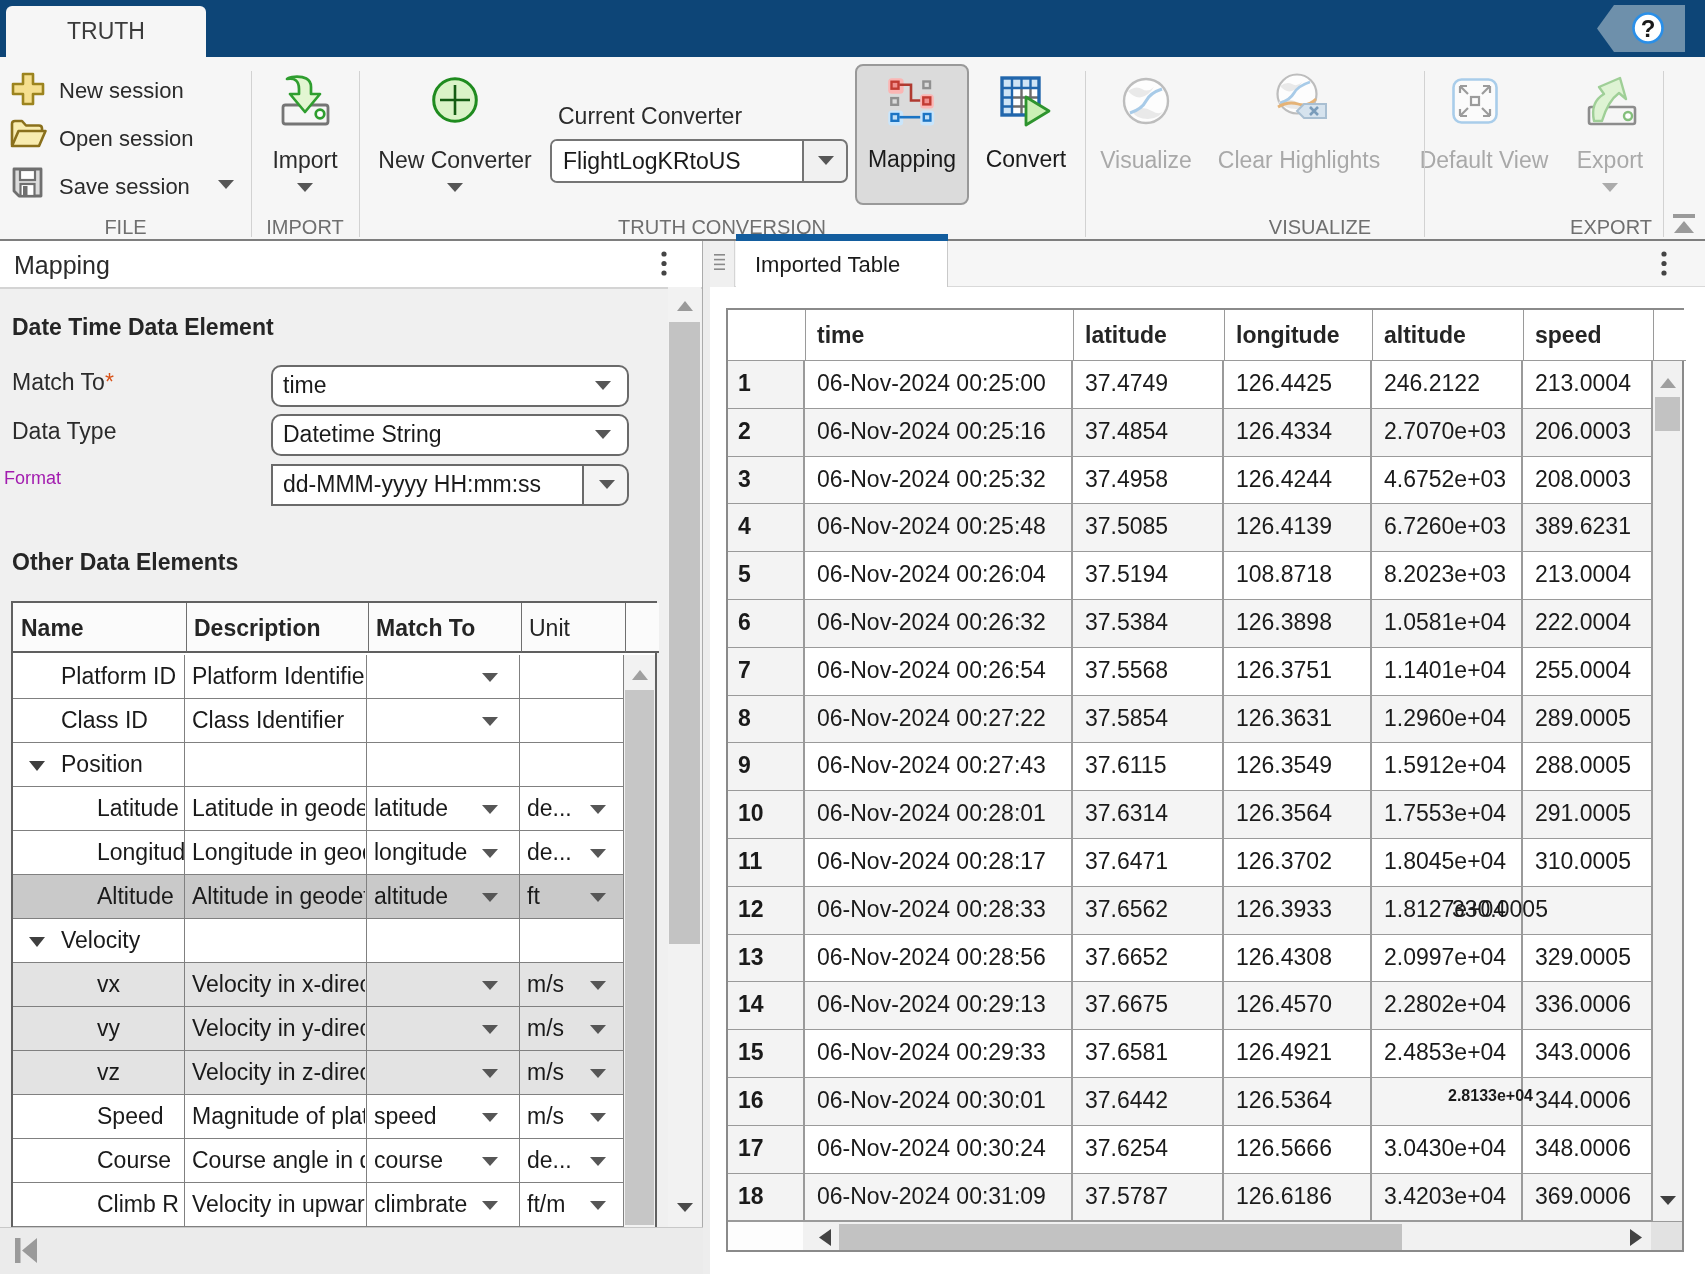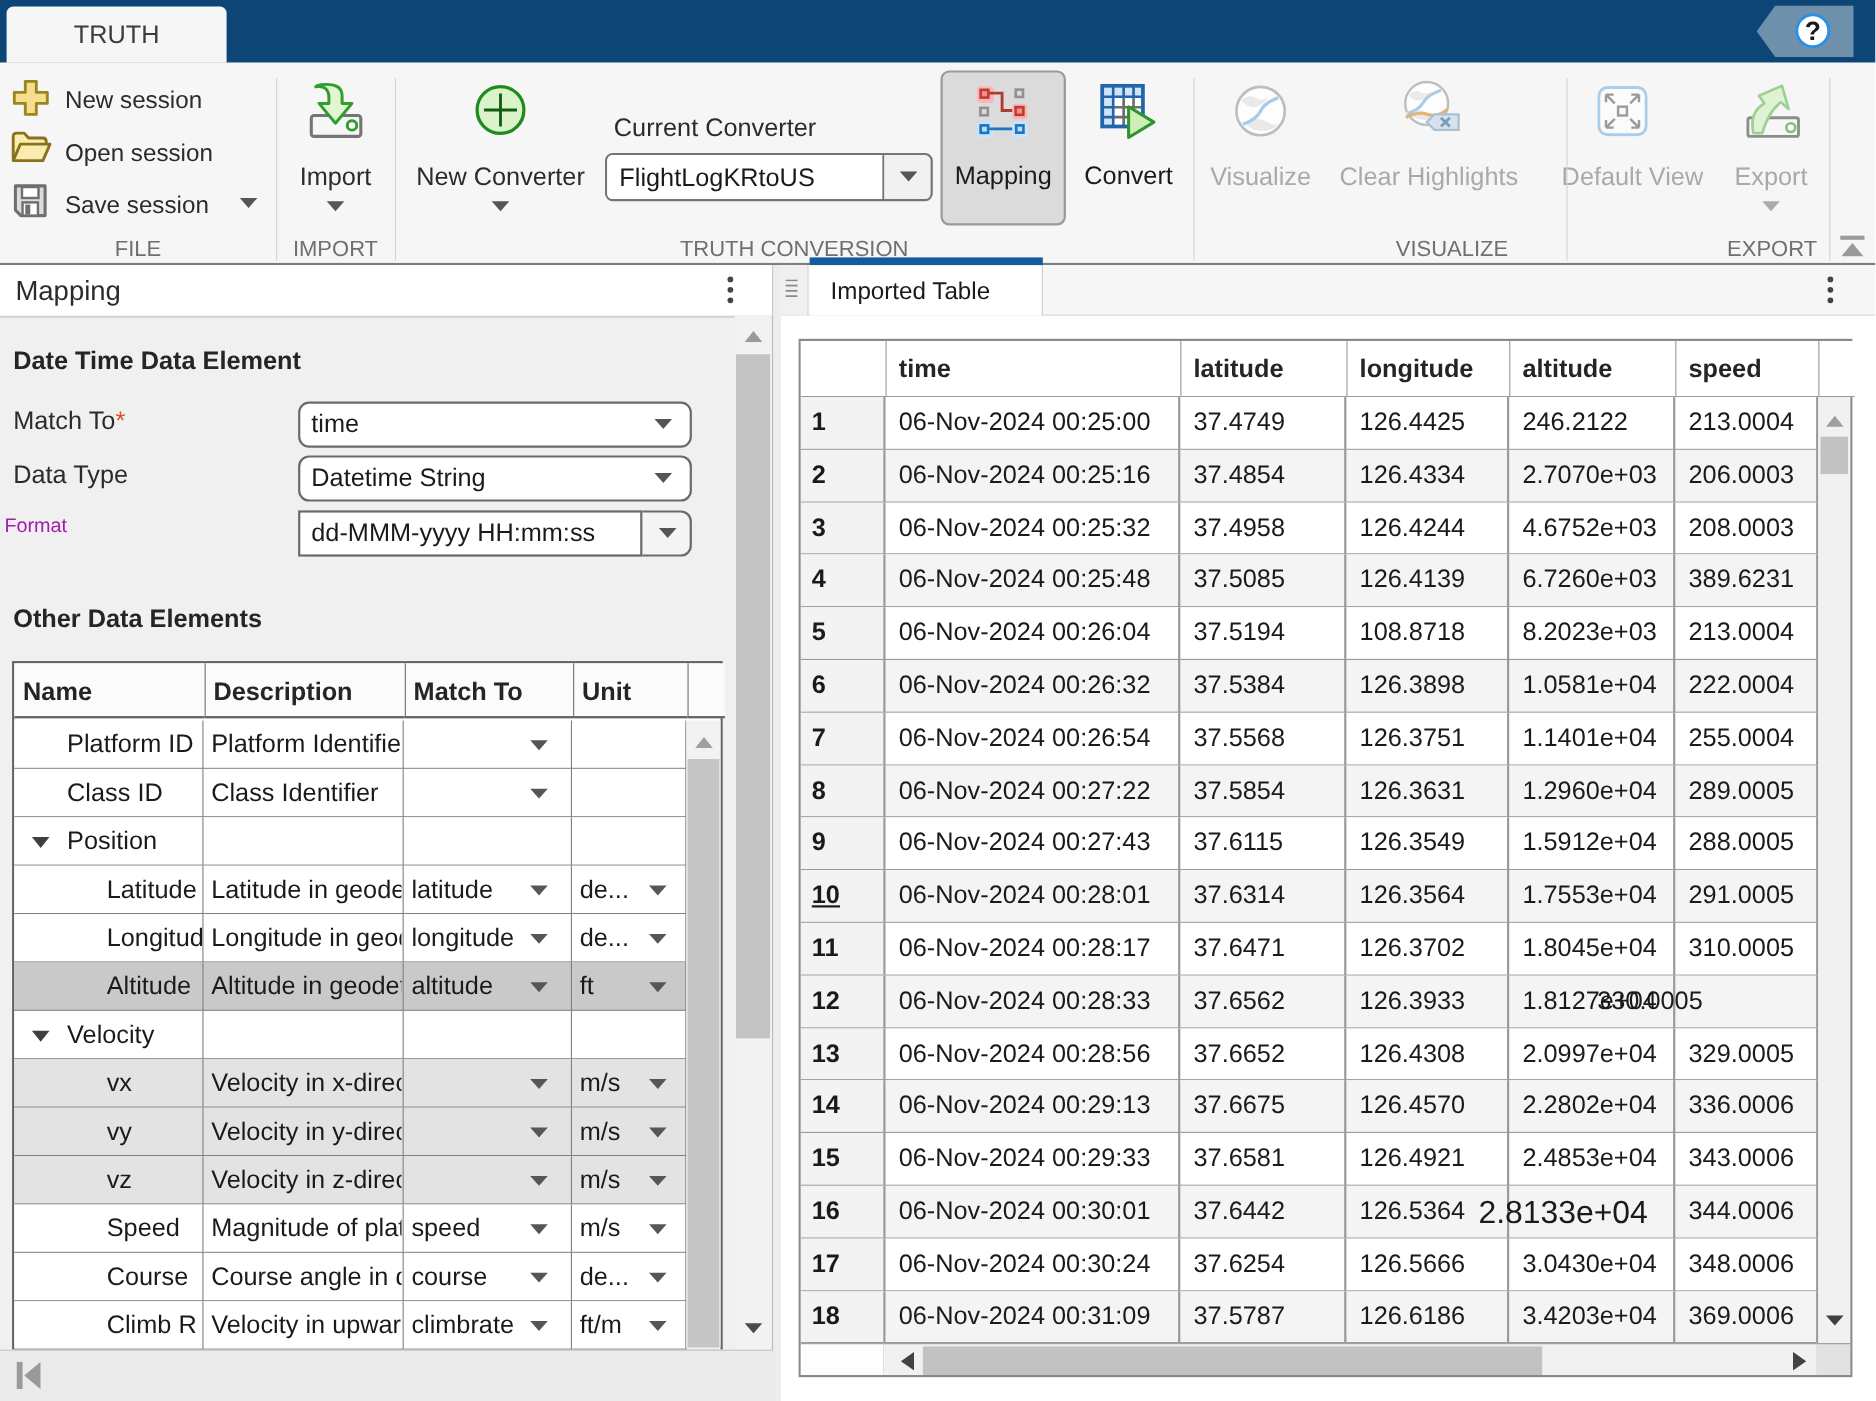--- a/index.html
+++ b/index.html
@@ -154,21 +154,21 @@
 <div class="tri" style="left:599px;top:480px;"></div>
 <div class="abs" style="left:12px;top:549px;font-size:23px;font-weight:bold;color:#252525;">Other Data Elements</div>
 <div class="abs" style="left:11px;top:601px;width:646px;height:626px;background:#fff;border:2px solid #616161;"></div>
 <div class="abs" style="left:13px;top:603px;width:173px;height:50px;background:#fbfbfb;border-bottom:2px solid #5f5f5f;"></div>
 <div class="abs" style="left:21px;top:615px;font-size:23px;font-weight:bold;color:#252525;">Name</div>
 <div class="abs" style="left:186px;top:603px;width:182px;height:50px;background:#fbfbfb;border-left:1px solid #6f6f6f;border-bottom:2px solid #5f5f5f;"></div>
 <div class="abs" style="left:194px;top:615px;font-size:23px;font-weight:bold;color:#252525;">Description</div>
 <div class="abs" style="left:368px;top:603px;width:153px;height:50px;background:#fbfbfb;border-left:1px solid #6f6f6f;border-bottom:2px solid #5f5f5f;"></div>
 <div class="abs" style="left:376px;top:615px;font-size:23px;font-weight:bold;color:#252525;">Match To</div>
 <div class="abs" style="left:521px;top:603px;width:104px;height:50px;background:#fbfbfb;border-left:1px solid #6f6f6f;border-bottom:2px solid #5f5f5f;"></div>
-<div class="abs" style="left:529px;top:615px;font-size:23px;font-weight:bold;color:#252525;">Unit</div>
+<div class="abs" style="left:529px;top:615px;font-size:23px;font-weight:normal;color:#252525;">Unit</div>
 <div class="abs" style="left:625px;top:603px;width:34px;height:50px;background:#fbfbfb;border-left:1px solid #6f6f6f;border-bottom:2px solid #5f5f5f;"></div>
 <div class="abs" style="left:13px;top:655px;width:611px;height:44px;background:#fff;border-bottom:1px solid #808080;"></div>
 <div class="abs" style="left:184px;top:655px;width:1px;height:44px;background:#808080;"></div>
 <div class="abs" style="left:366px;top:655px;width:1px;height:44px;background:#808080;"></div>
 <div class="abs" style="left:519px;top:655px;width:1px;height:44px;background:#808080;"></div>
 <div class="abs" style="left:623px;top:655px;width:1px;height:44px;background:#808080;"></div>
 <div class="abs" style="left:61px;top:663px;width:123px;font-size:23px;white-space:nowrap;overflow:hidden;">Platform ID</div>
 <div class="abs" style="left:192px;top:663px;width:173px;font-size:23px;white-space:nowrap;overflow:hidden;">Platform Identifier</div>
 <div class="abs" style="left:374px;top:663px;font-size:23px;"></div>
 <div class="tri" style="left:482px;top:673px;"></div>
@@ -464,21 +464,21 @@
 <div class="abs" style="left:1384px;top:752.4px;font-size:23px;">1.5912e+04</div>
 <div class="abs" style="left:1535px;top:752.4px;font-size:23px;">288.0005</div>
 <div class="abs" style="left:728px;top:791.2px;width:76px;height:47.8px;background:#f3f3f3;border-bottom:1.5px solid #9a9a9a;"></div>
 <div class="abs" style="left:803px;top:791.2px;width:848px;height:47.8px;background:#f4f4f4;border-bottom:1.5px solid #9a9a9a;"></div>
 <div class="abs" style="left:803px;top:791.2px;width:1.5px;height:47.8px;background:#9a9a9a;"></div>
 <div class="abs" style="left:1071px;top:791.2px;width:1.5px;height:47.8px;background:#9a9a9a;"></div>
 <div class="abs" style="left:1222px;top:791.2px;width:1.5px;height:47.8px;background:#9a9a9a;"></div>
 <div class="abs" style="left:1370px;top:791.2px;width:1.5px;height:47.8px;background:#9a9a9a;"></div>
 <div class="abs" style="left:1521px;top:791.2px;width:1.5px;height:47.8px;background:#9a9a9a;"></div>
 <div class="abs" style="left:1651px;top:791.2px;width:1.5px;height:47.8px;background:#9a9a9a;"></div>
-<div class="abs" style="left:738px;top:800.2px;font-size:23px;font-weight:bold;text-decoration:underline;">10</div>
+<div class="abs" style="left:738px;top:800.2px;font-size:23px;font-weight:bold;">10</div>
 <div class="abs" style="left:817px;top:800.2px;font-size:23px;">06-Nov-2024 00:28:01</div>
 <div class="abs" style="left:1085px;top:800.2px;font-size:23px;">37.6314</div>
 <div class="abs" style="left:1236px;top:800.2px;font-size:23px;">126.3564</div>
 <div class="abs" style="left:1384px;top:800.2px;font-size:23px;">1.7553e+04</div>
 <div class="abs" style="left:1535px;top:800.2px;font-size:23px;">291.0005</div>
 <div class="abs" style="left:728px;top:839.0px;width:76px;height:47.8px;background:#f3f3f3;border-bottom:1.5px solid #9a9a9a;"></div>
 <div class="abs" style="left:803px;top:839.0px;width:848px;height:47.8px;background:#fff;border-bottom:1.5px solid #9a9a9a;"></div>
 <div class="abs" style="left:803px;top:839.0px;width:1.5px;height:47.8px;background:#9a9a9a;"></div>
 <div class="abs" style="left:1071px;top:839.0px;width:1.5px;height:47.8px;background:#9a9a9a;"></div>
 <div class="abs" style="left:1222px;top:839.0px;width:1.5px;height:47.8px;background:#9a9a9a;"></div>
@@ -552,21 +552,21 @@
 <div class="abs" style="left:803px;top:1078.0px;width:1.5px;height:47.8px;background:#9a9a9a;"></div>
 <div class="abs" style="left:1071px;top:1078.0px;width:1.5px;height:47.8px;background:#9a9a9a;"></div>
 <div class="abs" style="left:1222px;top:1078.0px;width:1.5px;height:47.8px;background:#9a9a9a;"></div>
 <div class="abs" style="left:1370px;top:1078.0px;width:1.5px;height:47.8px;background:#9a9a9a;"></div>
 <div class="abs" style="left:1521px;top:1078.0px;width:1.5px;height:47.8px;background:#9a9a9a;"></div>
 <div class="abs" style="left:1651px;top:1078.0px;width:1.5px;height:47.8px;background:#9a9a9a;"></div>
 <div class="abs" style="left:738px;top:1087.0px;font-size:23px;font-weight:bold;">16</div>
 <div class="abs" style="left:817px;top:1087.0px;font-size:23px;">06-Nov-2024 00:30:01</div>
 <div class="abs" style="left:1085px;top:1087.0px;font-size:23px;">37.6442</div>
 <div class="abs" style="left:1236px;top:1087.0px;font-size:23px;">126.5364</div>
-<div class="abs" style="left:1344px;top:1087.0px;font-size:29px;">2.8133e+04</div>
+<div class="abs" style="left:1448px;top:1087.0px;font-size:16px;font-weight:bold;">2.8133e+04</div>
 <div class="abs" style="left:1535px;top:1087.0px;font-size:23px;">344.0006</div>
 <div class="abs" style="left:728px;top:1125.8px;width:76px;height:47.8px;background:#f3f3f3;border-bottom:1.5px solid #9a9a9a;"></div>
 <div class="abs" style="left:803px;top:1125.8px;width:848px;height:47.8px;background:#fff;border-bottom:1.5px solid #9a9a9a;"></div>
 <div class="abs" style="left:803px;top:1125.8px;width:1.5px;height:47.8px;background:#9a9a9a;"></div>
 <div class="abs" style="left:1071px;top:1125.8px;width:1.5px;height:47.8px;background:#9a9a9a;"></div>
 <div class="abs" style="left:1222px;top:1125.8px;width:1.5px;height:47.8px;background:#9a9a9a;"></div>
 <div class="abs" style="left:1370px;top:1125.8px;width:1.5px;height:47.8px;background:#9a9a9a;"></div>
 <div class="abs" style="left:1521px;top:1125.8px;width:1.5px;height:47.8px;background:#9a9a9a;"></div>
 <div class="abs" style="left:1651px;top:1125.8px;width:1.5px;height:47.8px;background:#9a9a9a;"></div>
 <div class="abs" style="left:738px;top:1134.8px;font-size:23px;font-weight:bold;">17</div>

